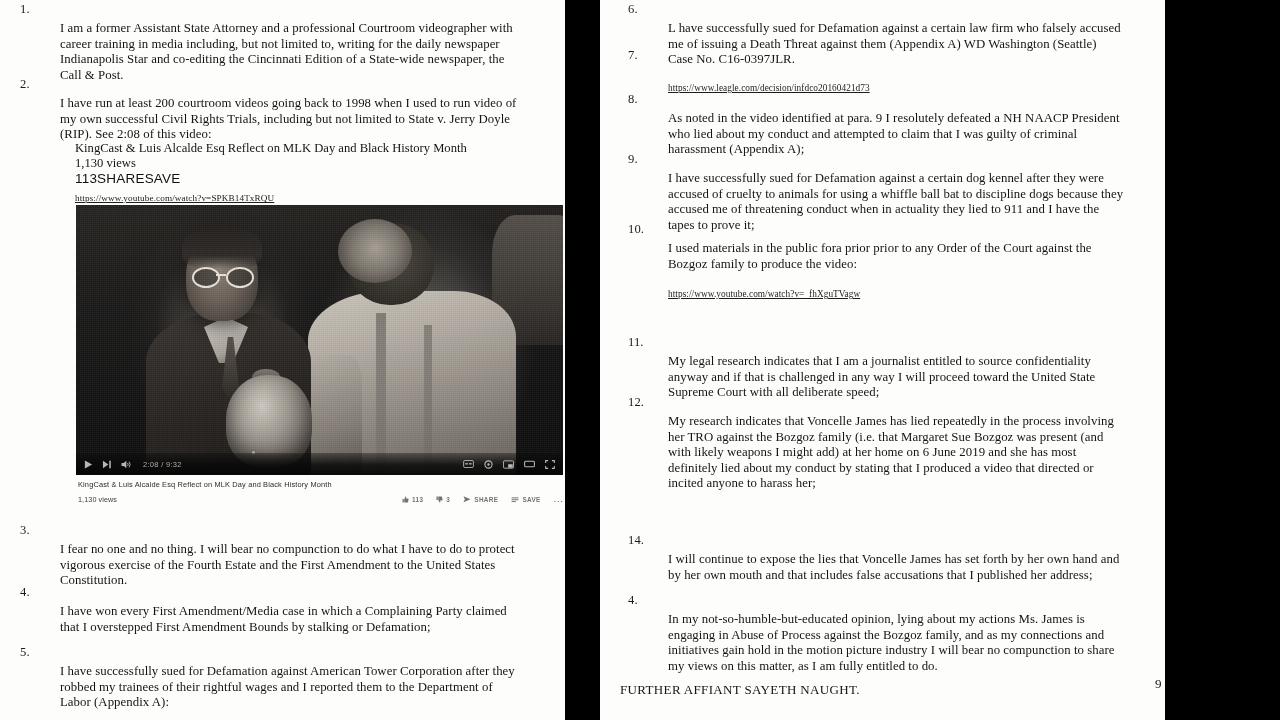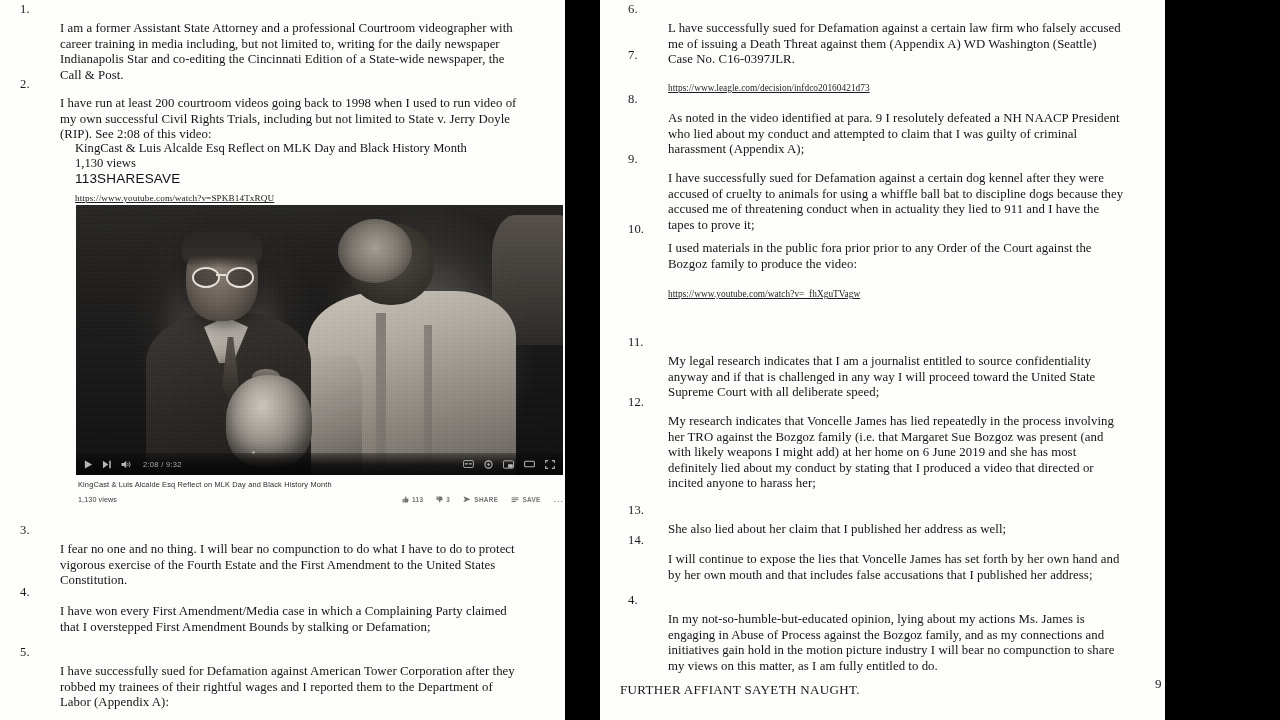--- a/index.html
+++ b/index.html
@@ -582,24 +582,20 @@
     <div class="item" style="left:28px; top:335px; width:496px;">
       <div class="item-num">11.</div>
       <div class="item-body">My legal research indicates that I am a journalist entitled to source confidentiality anyway and if that is challenged in any way I will proceed toward the United State Supreme Court with all deliberate speed;</div>
     </div>
 
     <div class="item" style="left:28px; top:395px; width:496px;">
       <div class="item-num">12.</div>
       <div class="item-body">My research indicates that Voncelle James has lied repeatedly in the process involving her TRO against the Bozgoz family (i.e. that Margaret Sue Bozgoz was present (and with likely weapons I might add) at her home on 6 June 2019 and she has most definitely lied about my conduct by stating that I produced a video that directed or incited anyone to harass her;</div>
     </div>
 
-    <div class="item" style="left:28px; top:503px; width:496px;">
-      <div class="item-num">13.</div>
-      <div class="item-body">She also lied about her claim that I published her address as well;</div>
-    </div>
 
     <div class="item" style="left:28px; top:533px; width:496px;">
       <div class="item-num">14.</div>
       <div class="item-body">I will continue to expose the lies that Voncelle James has set forth by her own hand and by her own mouth and that includes false accusations that I published her address;</div>
     </div>
 
     <div class="item" style="left:28px; top:593px; width:496px;">
       <div class="item-num">4.</div>
       <div class="item-body">In my not-so-humble-but-educated opinion, lying about my actions Ms. James is engaging in Abuse of Process against the Bozgoz family, and as my connections and initiatives gain hold in the motion picture industry I will bear no compunction to share my views on this matter, as I am fully entitled to do.</div>
     </div>

